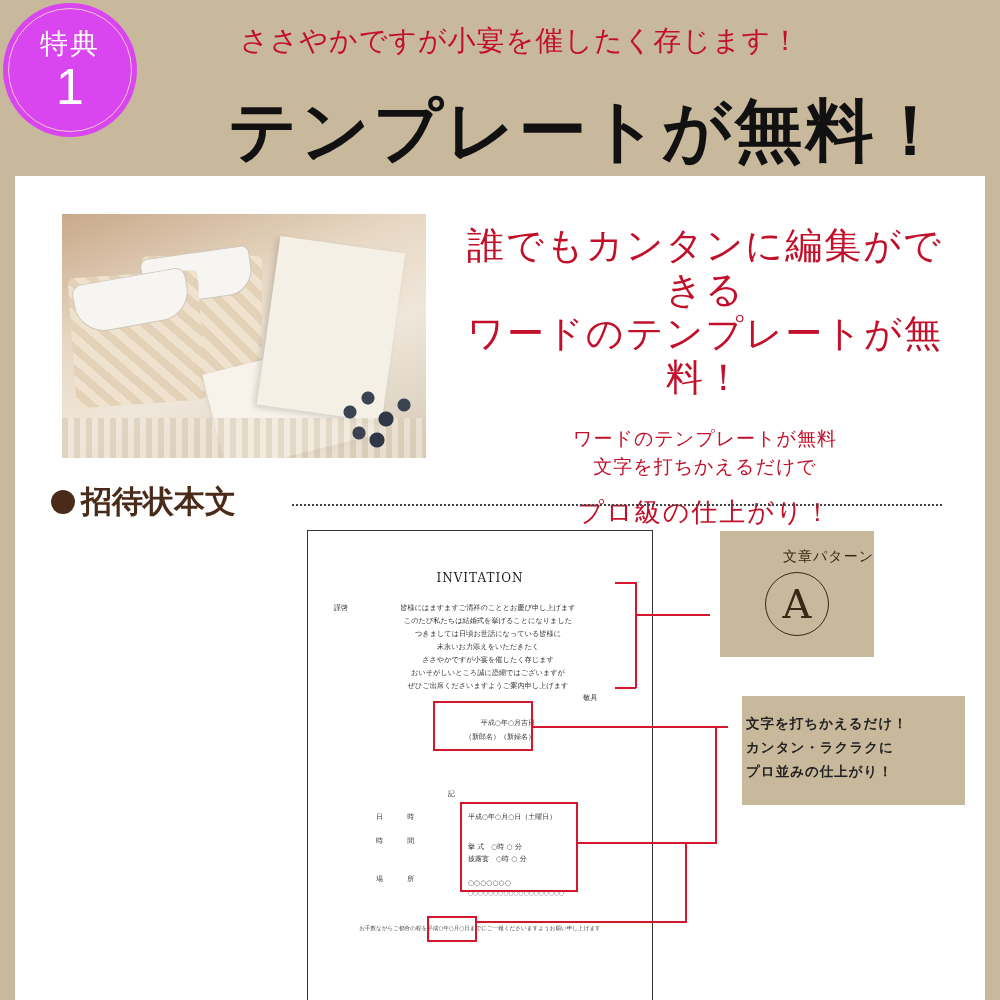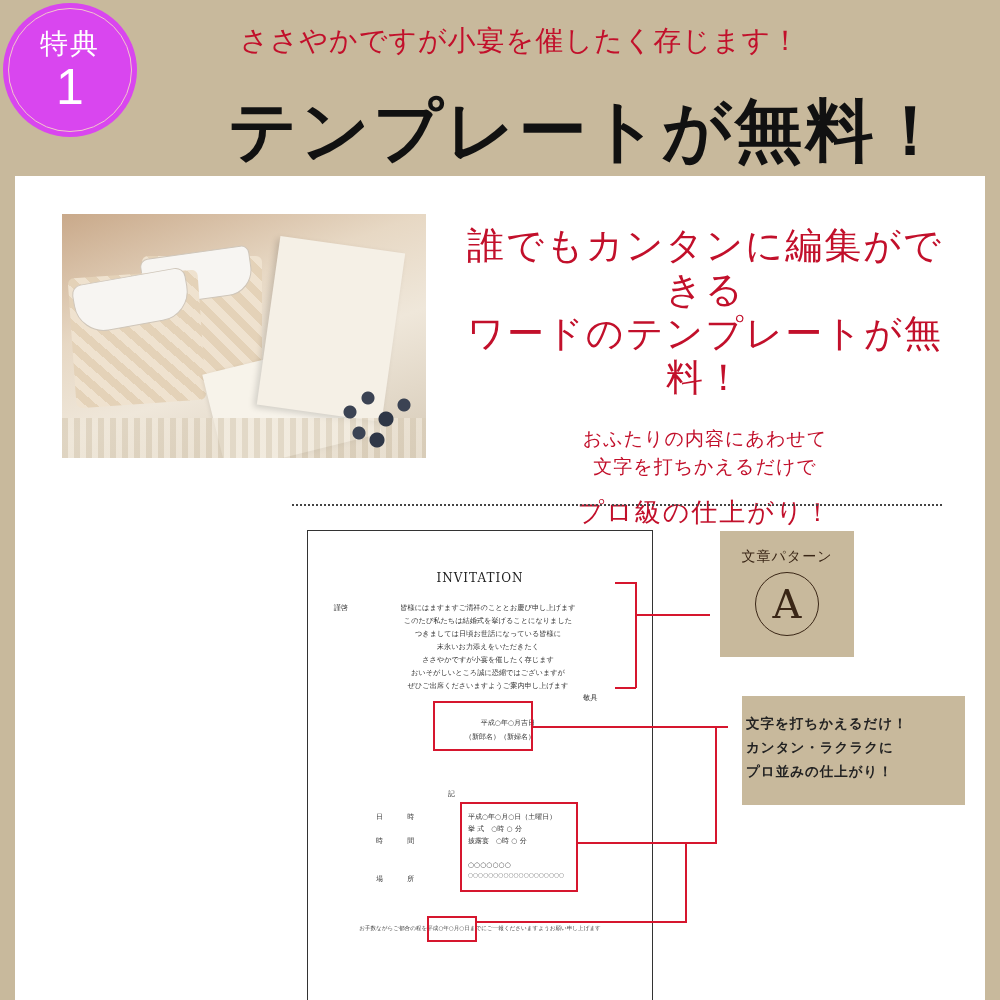--- a/index.html
+++ b/index.html
@@ -74,22 +74,22 @@
   .doc-labels { position: absolute; top: 281px; left: 68px; font-size: 7px; }
   .doc-labels div { position: absolute; white-space: nowrap; word-spacing: 22px; }
   .doc-details { position: absolute; top: 272px; left: 153px; width: 118px; height: 92px; font-size: 7px; padding: 8px 0 0 7px; line-height: 12px; white-space: nowrap; }
   .doc-details .sm { font-size: 5.8px; color: #666; line-height: 8px; }
   .doc-footer { position: absolute; top: 394px; left: 0; width: 100%; text-align: center; font-size: 5.6px; color: #444; white-space: nowrap; }
 
   .red-box { position: absolute; border: 2px solid #d6162e; }
   .red-line { position: absolute; background: #d6162e; }
 
   .pattern-box {
-    position: absolute; left: 705px; top: 355px; width: 134px; height: 126px;
-    background: #c8b99c; text-align: center; color: #3a2616;
+    position: absolute; left: 705px; top: 355px; width: 154px; height: 126px;
+    background: #c8b99c; text-align: right; color: #3a2616;
   }
   .pattern-label { font-size: 14px; margin-top: 17px; letter-spacing: 1px; }
   .pattern-circle { width: 64px; height: 64px; border-radius: 50%; border: 1px solid #3a2616; margin: 6px auto 0; display: flex; align-items: center; justify-content: center; font-family: "DejaVu Serif", serif; font-size: 40px; }
   .note-box {
     position: absolute; left: 727px; top: 520px; width: 223px; height: 109px;
     background: #c8b99c; color: #222; font-size: 13.5px; line-height: 24px; padding: 15px 0 0 4px; letter-spacing: 1px; font-weight: bold;
   }
 </style>
 </head>
 <body>
@@ -112,26 +112,30 @@
     <div class="booklet2"></div>
       <div class="booklet"></div>
     <div class="lace"></div>
       <div class="berries"></div>
   </div>
 
   <div class="pitch">
     <div class="pitch-1">誰でもカンタンに編集ができる</div>
     <div class="pitch-1">ワードのテンプレートが無料！</div>
     <div class="pitch-2">
-      <div>おふたりの内容にあわせて</div>
+      <div>ワードのテンプレートが無料</div>
       <div>文字を打ちかえるだけで</div>
     </div>
     <div class="pitch-3">プロ級の仕上がり！</div>
   </div>
 
+  <div class="section-heading">
+    <span class="dot"></span>
+    <span>招待状本文</span>
+  </div>
   <div class="dotted-rule"></div>
 
   <div class="doc">
     <div class="doc-title">INVITATION</div>
     <div class="doc-body">
       <span class="salute">謹啓</span>
       <span class="line">皆様にはますますご清祥のこととお慶び申し上げます</span>
       <span class="line">このたび私たちは結婚式を挙げることになりました</span>
       <span class="line">つきましては日頃お世話になっている皆様に</span>
       <span class="line">末永いお力添えをいただきたく</span>
@@ -145,21 +149,21 @@
       <div>（新郎名）（新婦名）</div>
     </div>
     <div class="doc-ki">記</div>
     <div class="doc-labels">
       <div style="top:0">日 時</div>
       <div style="top:24px">時 間</div>
       <div style="top:62px">場 所</div>
     </div>
     <div class="doc-details">
       <div>平成○年○月○日（土曜日）</div>
-      <div style="margin-top:0">挙 式　○時 ○ 分</div>
+      <div style="margin-top:18px">挙 式　○時 ○ 分</div>
       <div>披露宴　○時 ○ 分</div>
       <div style="margin-top:12px">○○○○○○○</div>
       <div class="sm">○○○○○○○○○○○○○○○○○○○</div>
     </div>
     <div class="doc-footer">
       <span>お手数ながらご都合の程を</span><span>平成○年○月○日</span><span>までにご一報くださいますようお願い申し上げます</span>
     </div>
   </div>
 
   <div class="red-line" style="left:600px;top:406px;width:21px;height:2px"></div>

